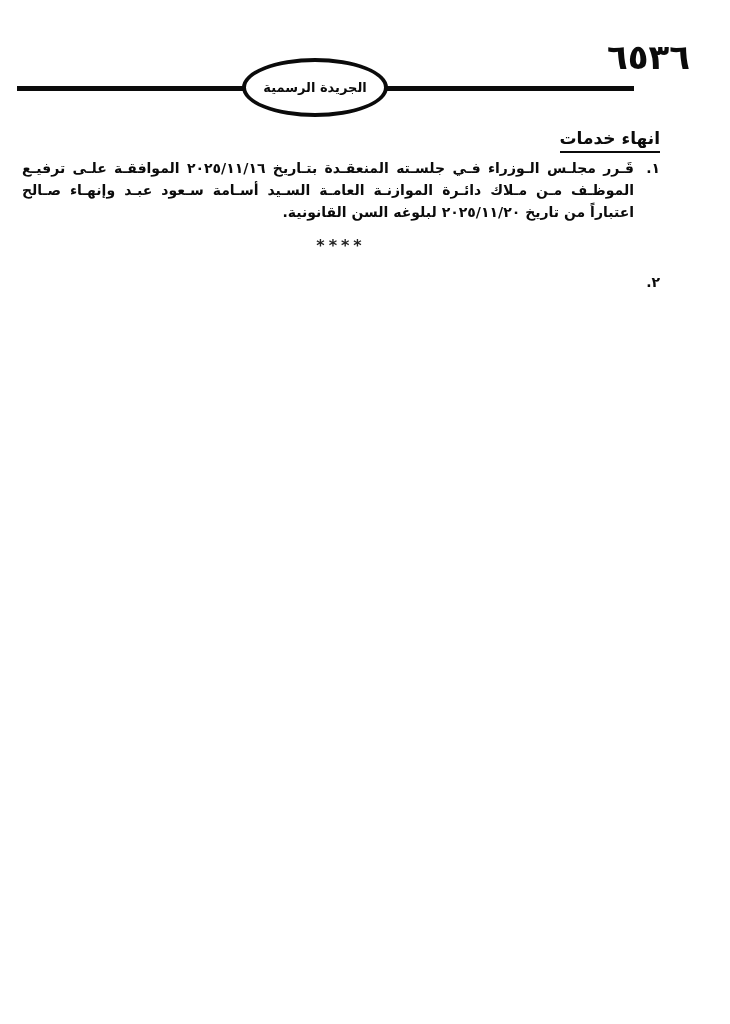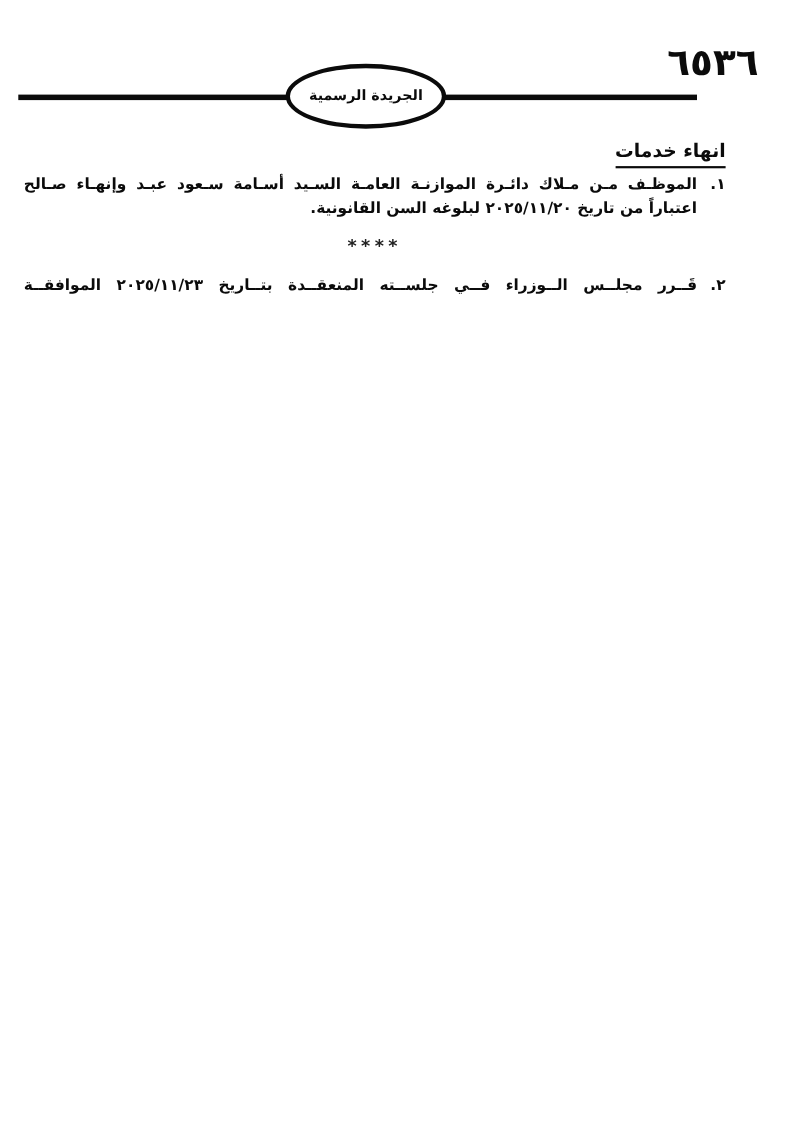--- a/index.html
+++ b/index.html
@@ -34,21 +34,21 @@
     position: absolute;
     top: 86px;
     left: 63px;
     width: 617px;
     height: 5px;
     background: #0b0b0b;
   }
   .gazette-ellipse {
     position: absolute;
     top: 58px;
-    left: 306px;
+    left: 288px;
     width: 146px;
     height: 59px;
     box-sizing: border-box;
     border: 4px solid #0b0b0b;
     border-radius: 50%;
     background: #ffffff;
     display: flex;
     align-items: center;
     justify-content: center;
     z-index: 2;
@@ -128,25 +128,25 @@
   </div>
 
   <div class="content">
 
     <div class="heading-row">
       <span class="section-heading">انهاء خدمات</span>
     </div>
 
     <div class="item">
       <span class="item-marker">١.</span>
+      <div class="line">قَـرر مجلـس الـوزراء فـي جلسـته المنعقـدة بتـاريخ ٢٠٢٥/١١/١٦ الموافقـة علـى ترفيـع</div>
       <div class="line">الموظـف مـن مـلاك دائـرة الموازنـة العامـة السـيد أسـامة سـعود عبـد وإنهـاء صـالح</div>
       <div class="line last">اعتباراً من تاريخ ٢٠٢٥/١١/٢٠ لبلوغه السن القانونية.</div>
     </div>
 
     <div class="separator">****</div>
 
     <div class="item item-2">
       <span class="item-marker">٢.</span>
-      <div class="line">قَــرر مجلــس الــوزراء فــي جلســته المنعقــدة بتــاريخ ٢٠٢٥/١١/٢٣ الموافقــة</div>
     </div>
 
   </div>
 </div>
 
 </body></html>

